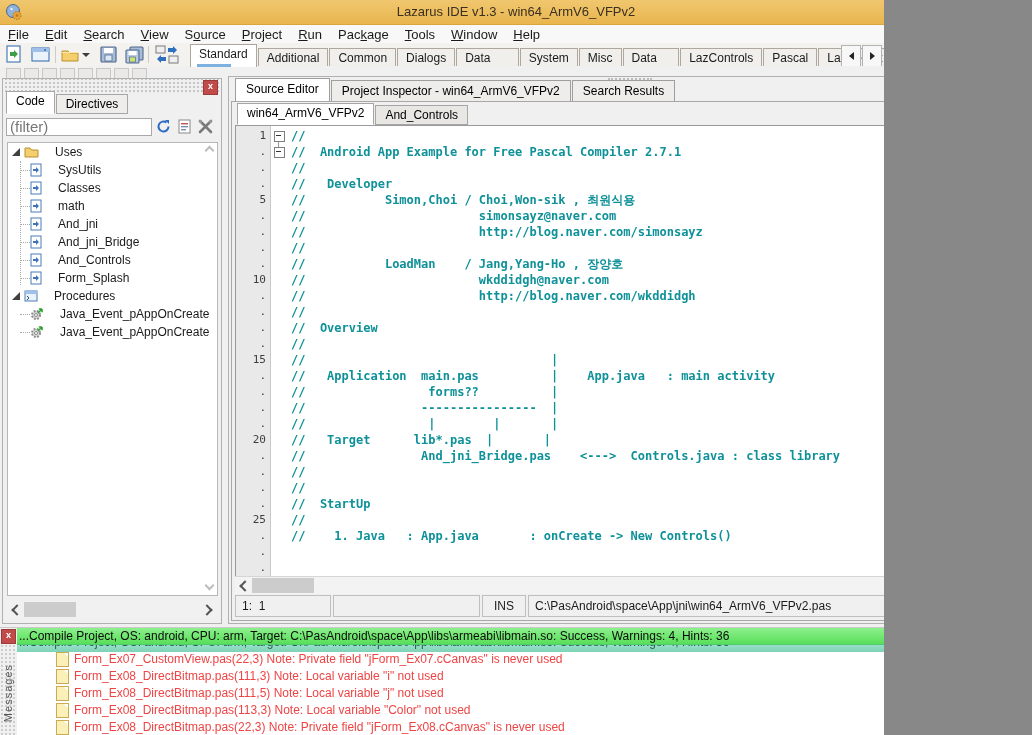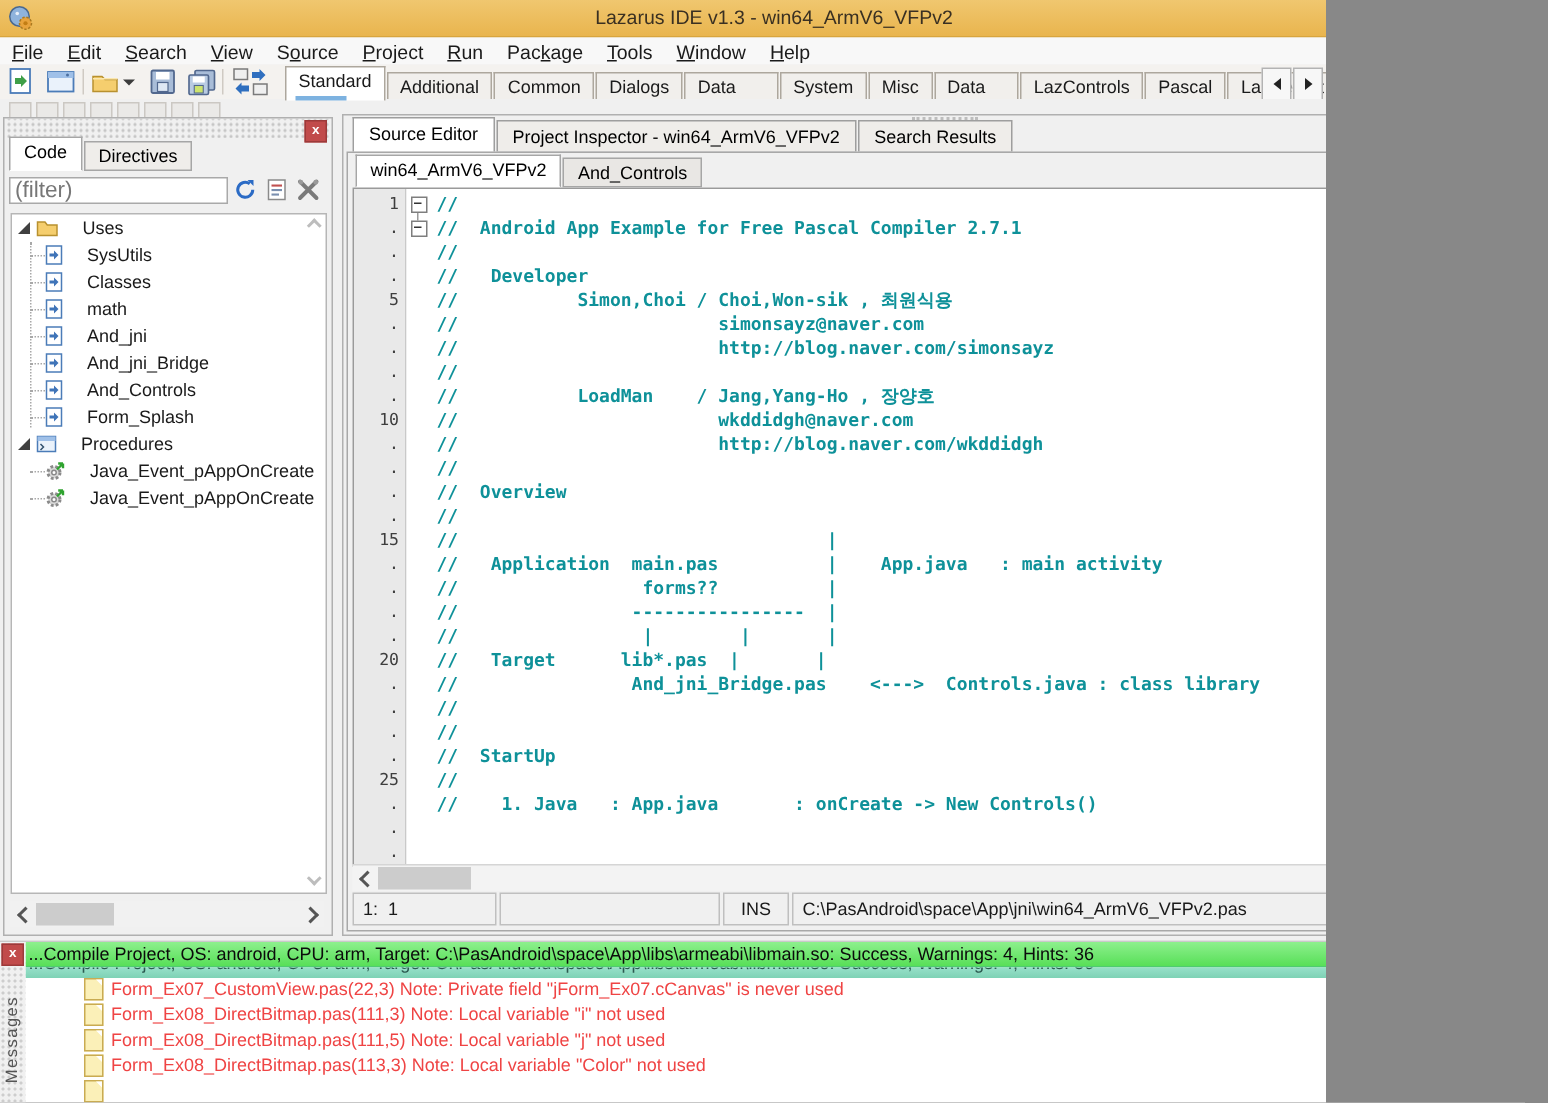--- a/index.html
+++ b/index.html
@@ -514,20 +514,21 @@
       <div class="mrow">
         <div class="note-ic"></div>
         <span>Form_Ex08_DirectBitmap.pas(111,5) Note: Local variable "j" not used</span>
       </div>
       <div class="mrow">
         <div class="note-ic"></div>
         <span>Form_Ex08_DirectBitmap.pas(113,3) Note: Local variable "Color" not used</span>
       </div>
       <div class="mrow">
         <div class="note-ic"></div>
+        <span>Form_Ex08_DirectBitmap.pas(22,3) Note: Private field "jForm_Ex08.cCanvas" is never used</span>
       </div>
     </div>
     <div class="msg-scroll">
       <div class="sc-arrow" style="left:0;top:0;width:14px;height:14px">
           <div class="chev up" style="width:5px;height:5px"></div>
         </div>
       <div class="sc-arrow" style="left:0;bottom:0;top:auto;width:14px;height:14px">
           <div class="chev down" style="width:5px;height:5px"></div>
         </div>
     </div>

